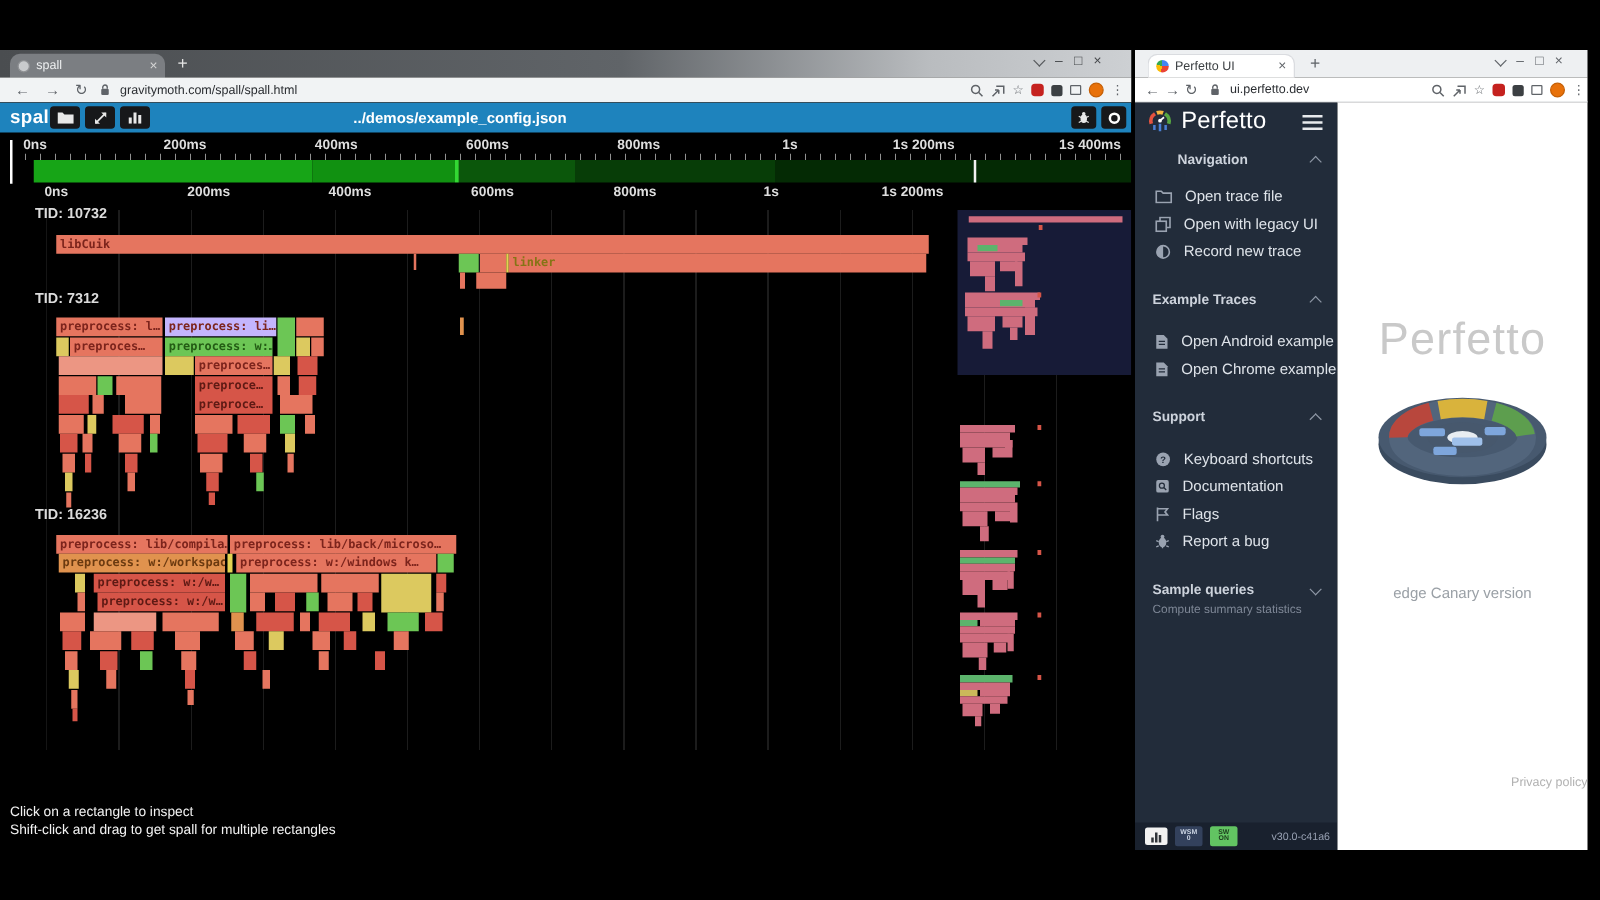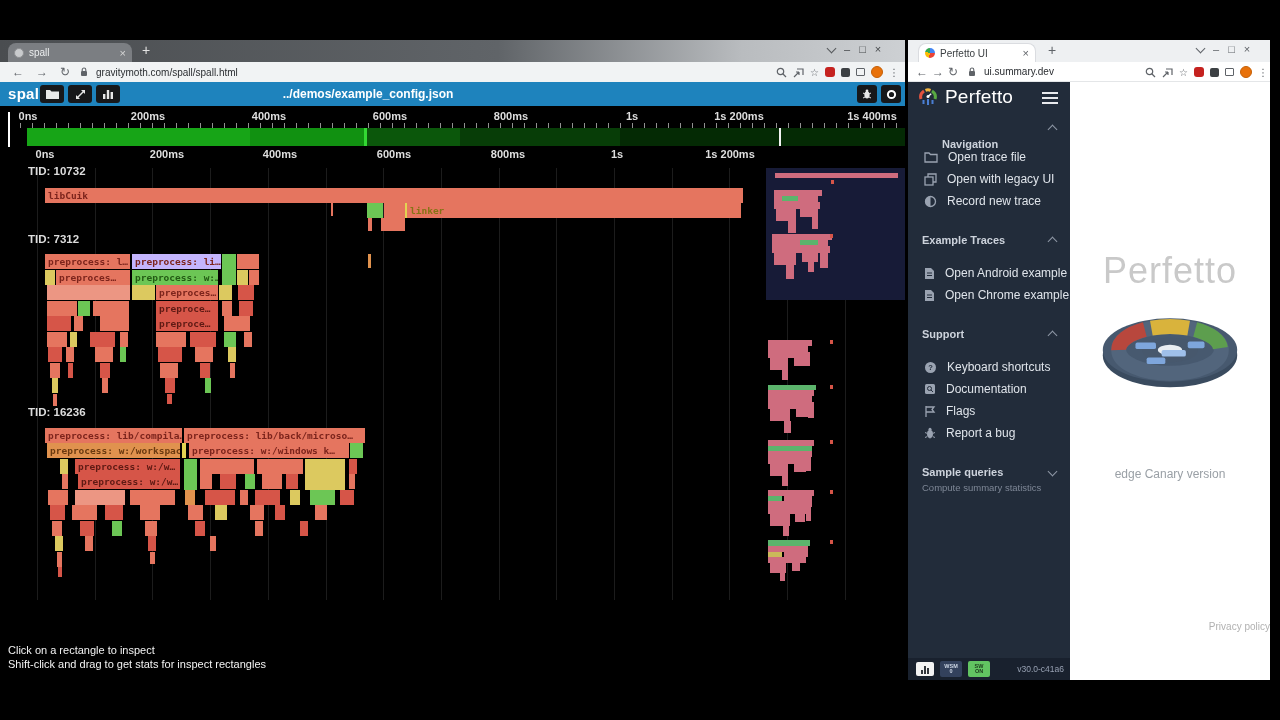--- a/index.html
+++ b/index.html
@@ -430,21 +430,21 @@
         <div class="fr" style="left: 768px; top: 470px; width: 14px; height: 5px; background: rgb(203, 185, 90);"></div>
         <div class="fr" style="left: 784px; top: 470px; width: 24px; height: 5px; background: rgb(207, 108, 126);"></div>
         <div class="fr" style="left: 768px; top: 475px; width: 38px; height: 6px; background: rgb(207, 108, 126);"></div>
         <div class="fr" style="left: 770px; top: 481px; width: 16px; height: 10px; background: rgb(207, 108, 126);"></div>
         <div class="fr" style="left: 792px; top: 481px; width: 8px; height: 8px; background: rgb(207, 108, 126);"></div>
         <div class="fr" style="left: 780px; top: 491px; width: 5px; height: 8px; background: rgb(207, 108, 126);"></div>
         <div class="fr" style="left: 830px; top: 458px; width: 3px; height: 4px; background: rgb(214, 85, 72);"></div>
       </div>
 
     <div class="hint" style="top:562px;">Click on a rectangle to inspect</div>
-    <div class="hint" style="top:576px;">Shift-click and drag to get stats for inspect rectangles</div>
+    <div class="hint" style="top:576px;">Shift-click and drag to get spall for multiple rectangles</div>
   <span class="ruler-label" style="left: 28px; top: 28px;">0ns</span>
       <span class="ruler-label" style="left: 148px; top: 28px;">200ms</span>
       <span class="ruler-label" style="left: 269px; top: 28px;">400ms</span>
       <span class="ruler-label" style="left: 390px; top: 28px;">600ms</span>
       <span class="ruler-label" style="left: 511px; top: 28px;">800ms</span>
       <span class="ruler-label" style="left: 632px; top: 28px;">1s</span>
       <span class="ruler-label" style="left: 739px; top: 28px;">1s 200ms</span>
       <span class="ruler-label" style="left: 872px; top: 28px;">1s 400ms</span>
       <span class="ruler-label" style="left: 45px; top: 66px;">0ns</span>
       <span class="ruler-label" style="left: 167px; top: 66px;">200ms</span>
@@ -470,21 +470,21 @@
     </div>
   </div>
   <div class="abs rb-bar">
     <span class="navgl" style="margin-left:8px;">←</span>
     <span class="navgl" style="margin-left:4px;">→</span>
     <span class="navgl" style="margin-left:4px;">↻</span>
     <svg class="locksvg" width="8" height="10" viewBox="0 0 8 10">
       <rect x="1" y="4" width="6" height="5" rx="1" fill="#5f6368"></rect>
       <path d="M2.2 4V2.8a1.8 1.8 0 0 1 3.6 0V4" stroke="#5f6368" stroke-width="1.1" fill="none"></path>
     </svg>
-    <span class="urltxt">ui.summary.dev</span>
+    <span class="urltxt">ui.perfetto.dev</span>
     <div class="bar-icons" style="left:237px;">
       <svg width="11" height="11" viewBox="0 0 11 11">
         <circle cx="4.5" cy="4.5" r="3.2" stroke="#5f6368" stroke-width="1.2" fill="none"></circle>
         <line x1="7" y1="7" x2="10" y2="10" stroke="#5f6368" stroke-width="1.2"></line>
       </svg>
       <svg width="11" height="11" viewBox="0 0 11 11">
         <path d="M1 10 L6 5 M6 5 H3 M6 5 V8" stroke="#5f6368" stroke-width="1.2" fill="none"></path>
         <path d="M4 2 h6 v6" stroke="#5f6368" stroke-width="1.2" fill="none"></path>
       </svg>
       <span class="mini-ic">☆</span>
@@ -505,21 +505,21 @@
         <rect x="4.5" y="13" width="2" height="4" fill="#4a7fd4"></rect>
         <rect x="9" y="12" width="2" height="6" fill="#4a7fd4"></rect>
         <rect x="13.5" y="13" width="2" height="4" fill="#4a7fd4"></rect>
         <circle cx="10" cy="9.5" r="1.5" fill="#fff"></circle>
         <line x1="10" y1="9.5" x2="13.2" y2="6.8" stroke="#fff" stroke-width="1.4"></line>
       </svg>
       <span class="psb-brand">Perfetto</span>
       <span class="burger"></span>
     </div>
 
-    <span class="sec-title" style="top:56px;padding-left:20px;">Navigation</span>
+    <span class="sec-title" style="top:40px;padding-left:20px;">Navigation</span>
     <span class="sec-chev chev-up" style="top:44px;"></span>
     <div class="psb-item" style="top:64px;">
       <svg width="14" height="12" viewBox="0 0 14 12">
         <path d="M1 2h4l1.5 1.5H13V11H1z" stroke="#9aa3b1" stroke-width="1.3" fill="none"></path>
         </svg>
       <span class="lbl">Open trace file</span>
     </div>
     <div class="psb-item" style="top:86px;">
       <svg width="13" height="13" viewBox="0 0 13 13">
         <rect x="1" y="4" width="8" height="8" stroke="#9aa3b1" stroke-width="1.3" fill="none"></rect>

